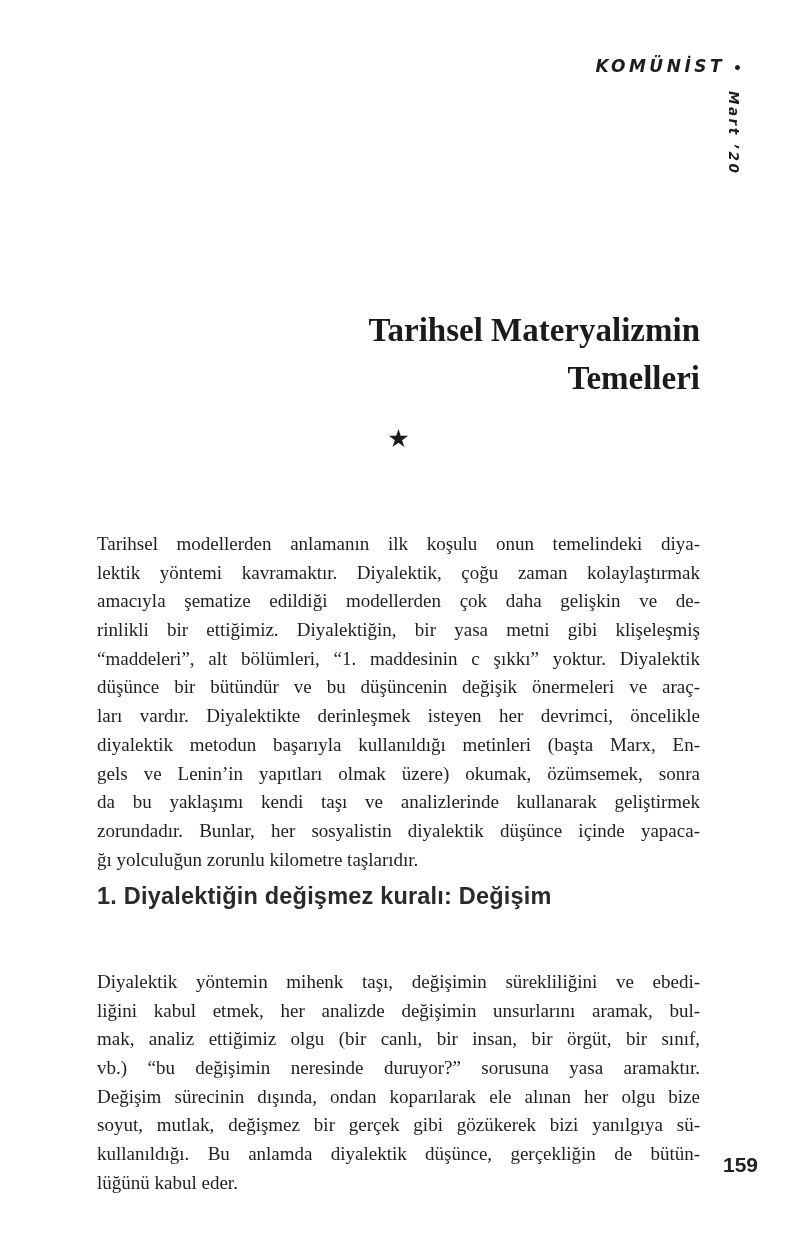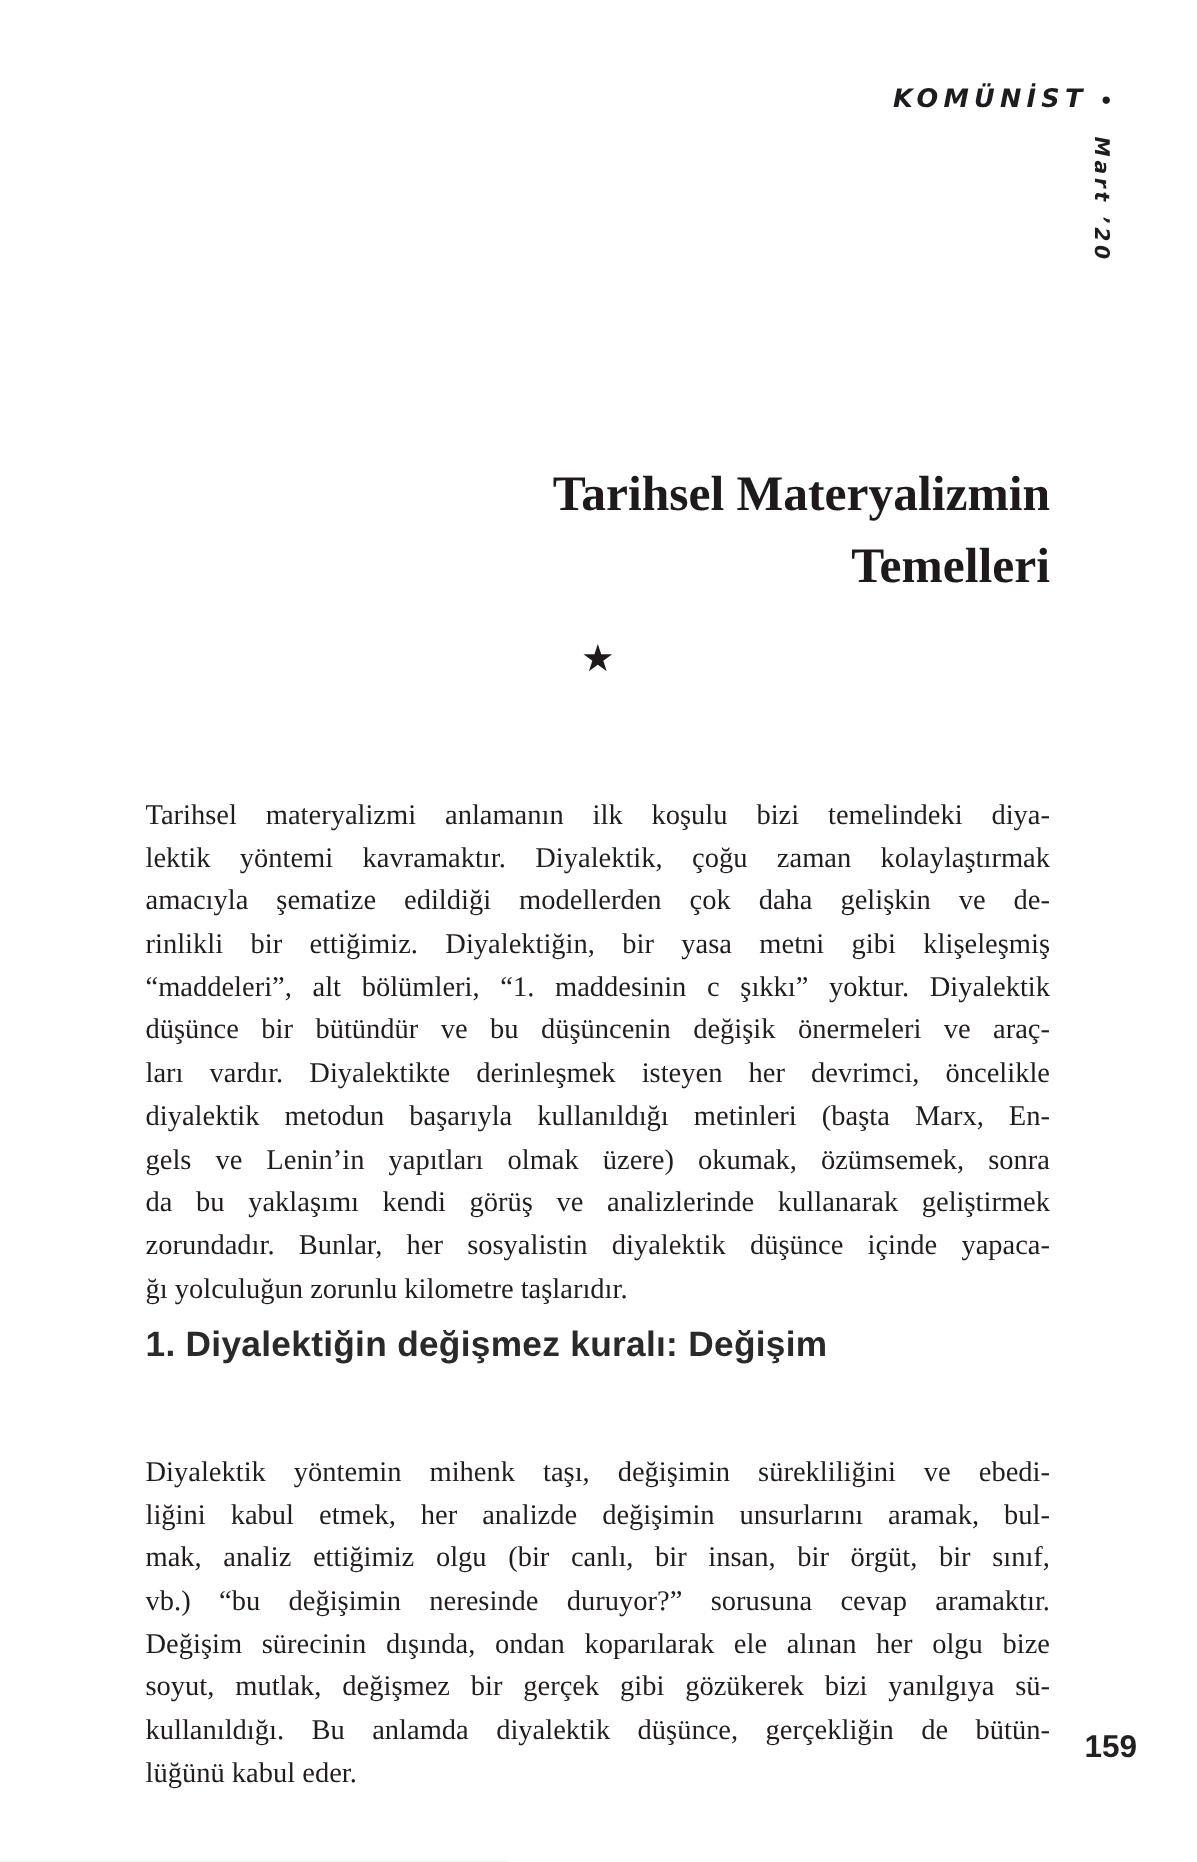--- a/index.html
+++ b/index.html
@@ -131,41 +131,41 @@
   <div class="issue-date">Mart ’20</div>
 
   <h1 class="article-title" style="margin:0;">
       <div class="title-line">Tarihsel Materyalizmin</div>
       <div class="title-line last-line">Temelleri</div>
     </h1>
 
   <div class="star-divider">★</div>
 
   <div class="body-par intro-par">
-      <div class="line">Tarihsel materyalizmi anlamanın ilk koşulu bizi temelindeki diya-</div>
+      <div class="line">Tarihsel modellerden anlamanın ilk koşulu onun temelindeki diya-</div>
       <div class="line">lektik yöntemi kavramaktır. Diyalektik, çoğu zaman kolaylaştırmak</div>
       <div class="line">amacıyla şematize edildiği modellerden çok daha gelişkin ve de-</div>
       <div class="line">rinlikli bir ettiğimiz. Diyalektiğin, bir yasa metni gibi klişeleşmiş</div>
       <div class="line">“maddeleri”, alt bölümleri, “1. maddesinin c şıkkı” yoktur. Diyalektik</div>
       <div class="line">düşünce bir bütündür ve bu düşüncenin değişik önermeleri ve araç-</div>
       <div class="line">ları vardır. Diyalektikte derinleşmek isteyen her devrimci, öncelikle</div>
       <div class="line">diyalektik metodun başarıyla kullanıldığı metinleri (başta Marx, En-</div>
       <div class="line">gels ve Lenin’in yapıtları olmak üzere) okumak, özümsemek, sonra</div>
-      <div class="line">da bu yaklaşımı kendi görüş ve analizlerinde kullanarak geliştirmek</div>
+      <div class="line">da bu yaklaşımı kendi taşı ve analizlerinde kullanarak geliştirmek</div>
       <div class="line">zorundadır. Bunlar, her sosyalistin diyalektik düşünce içinde yapaca-</div>
       <div class="line last-line">ğı yolculuğun zorunlu kilometre taşlarıdır.</div>
     </div>
 
   <h2 class="section-heading" style="margin:0;">1. Diyalektiğin değişmez kuralı: Değişim</h2>
 
   <div class="body-par section-par">
       <div class="line">Diyalektik yöntemin mihenk taşı, değişimin sürekliliğini ve ebedi-</div>
       <div class="line">liğini kabul etmek, her analizde değişimin unsurlarını aramak, bul-</div>
       <div class="line">mak, analiz ettiğimiz olgu (bir canlı, bir insan, bir örgüt, bir sınıf,</div>
-      <div class="line">vb.) “bu değişimin neresinde duruyor?” sorusuna cevap aramaktır.</div>
+      <div class="line">vb.) “bu değişimin neresinde duruyor?” sorusuna yasa aramaktır.</div>
       <div class="line">Değişim sürecinin dışında, ondan koparılarak ele alınan her olgu bize</div>
       <div class="line">soyut, mutlak, değişmez bir gerçek gibi gözükerek bizi yanılgıya sü-</div>
       <div class="line">kullanıldığı. Bu anlamda diyalektik düşünce, gerçekliğin de bütün-</div>
       <div class="line last-line">lüğünü kabul eder.</div>
     </div>
 
   <div class="page-number">159</div>
 
 </div>
 

